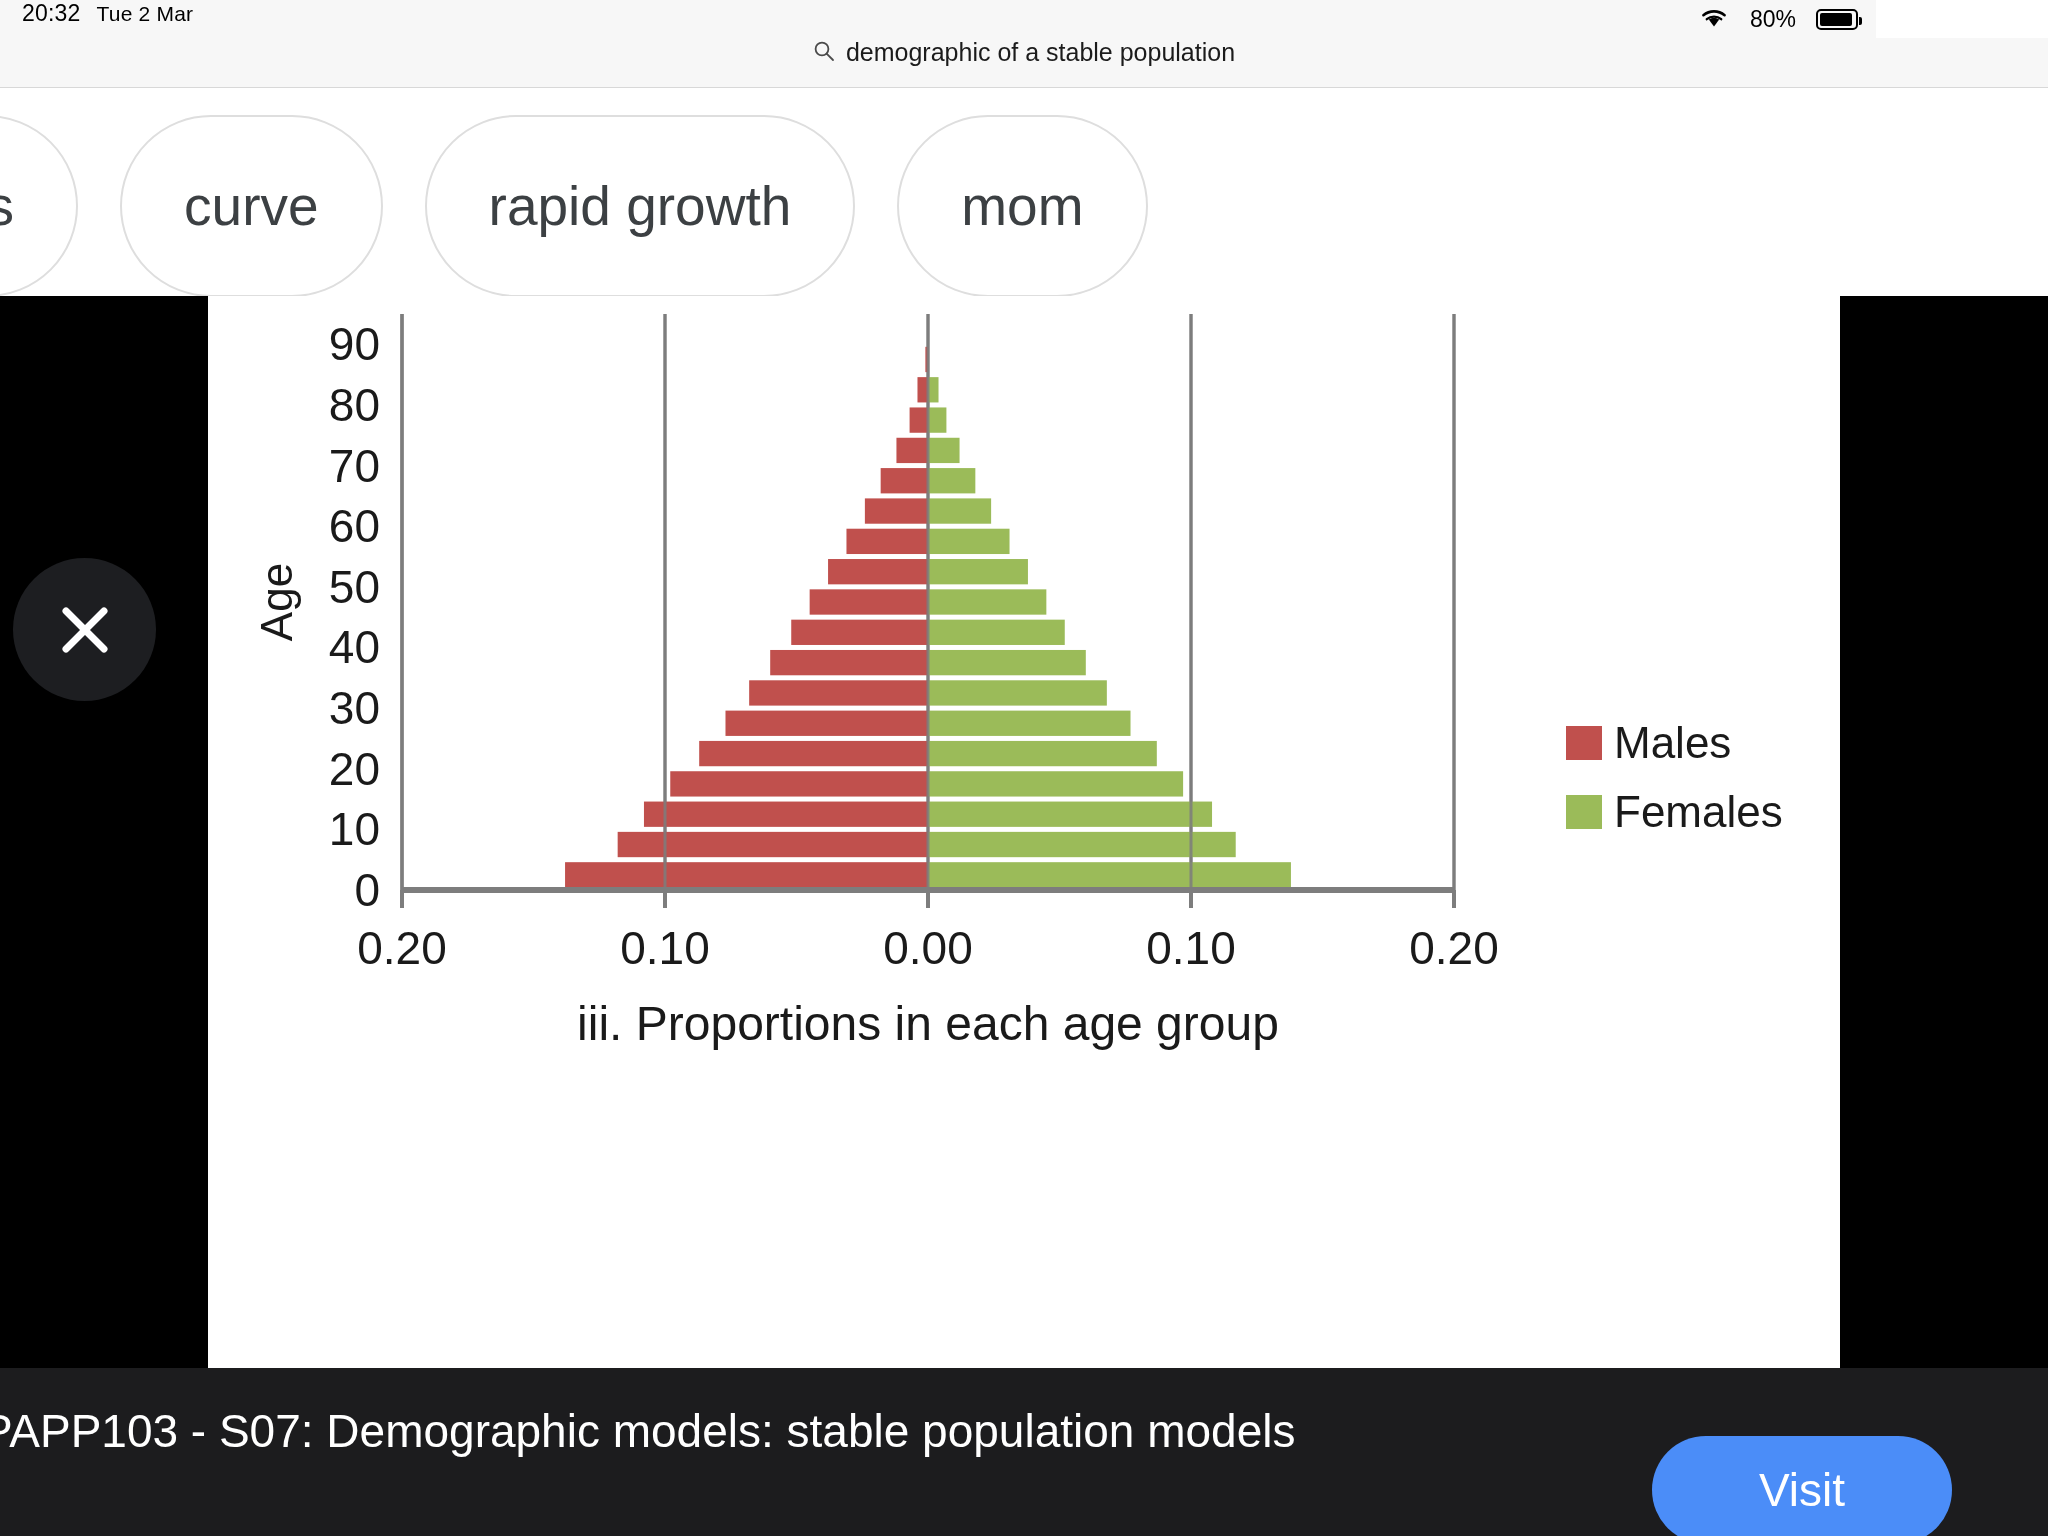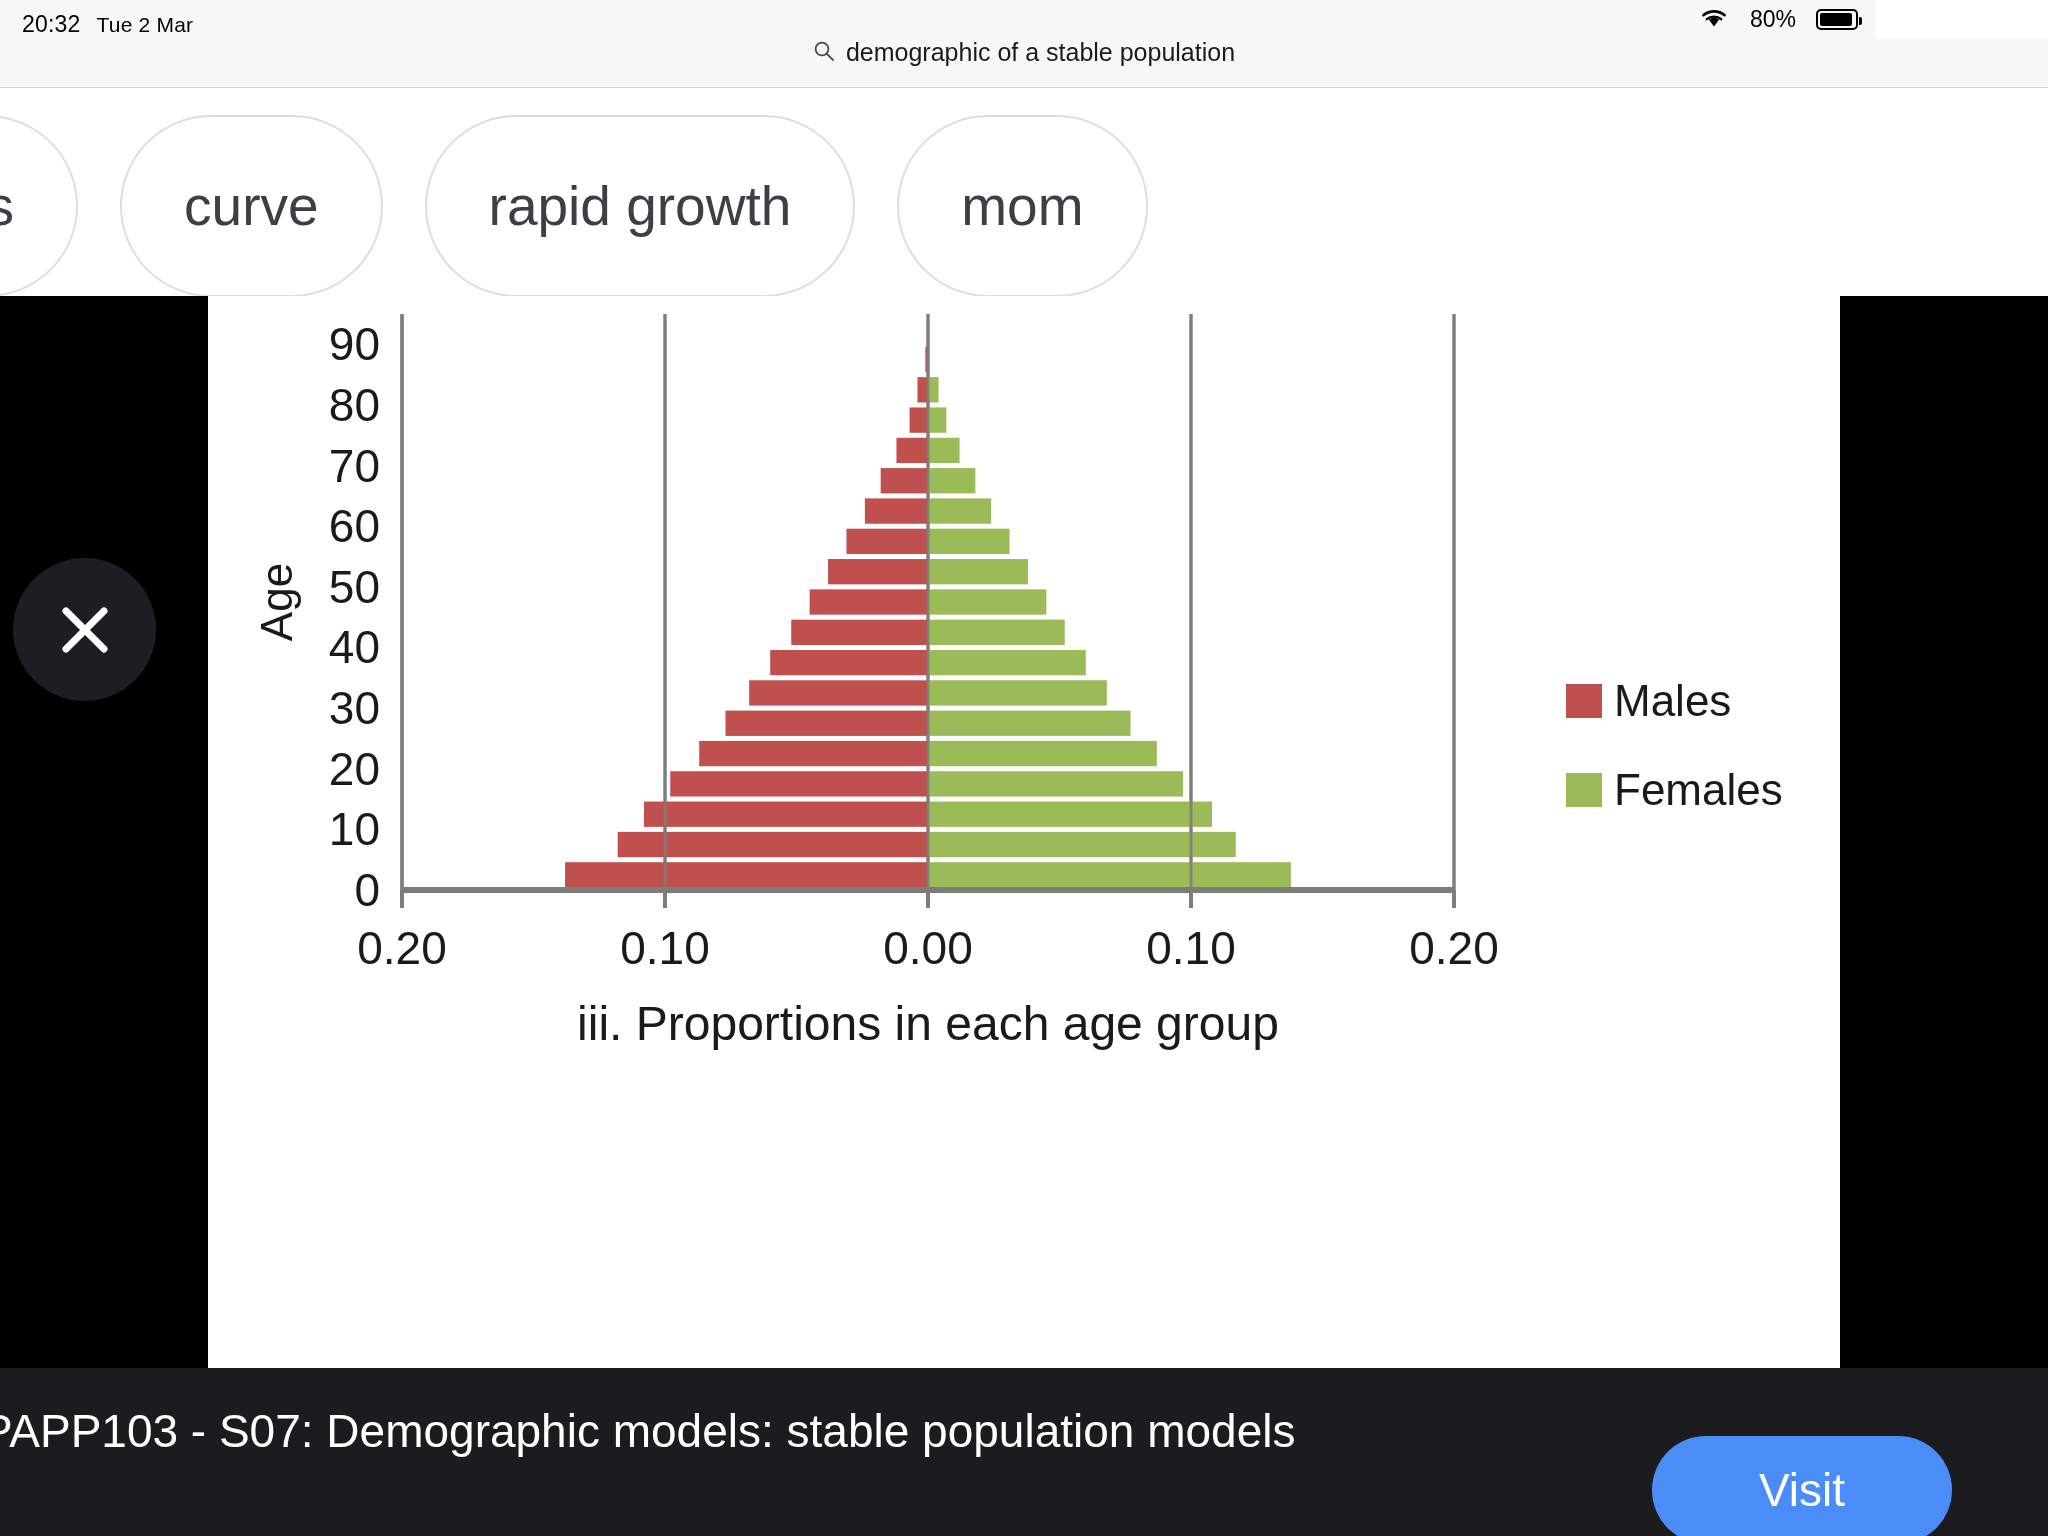--- a/index.html
+++ b/index.html
@@ -8,21 +8,21 @@
     font-family: "Liberation Sans", sans-serif;
     background: #ffffff;
     overflow: hidden;
   }
   #page { position: relative; width: 2048px; height: 1536px; background: #fff; }
 
   
   .statusbar {
     position: absolute; left: 0; top: 0; width: 1876px; height: 38px;
     background: #f7f7f7;
-    display: flex; align-items: flex-end;
+    display: flex; align-items: flex-start;
   }
   .sb-left { display: flex; align-items: baseline; gap: 16px; padding-left: 22px; }
   .sb-time { font-size: 23px; color: #000; font-weight: 400; letter-spacing: .2px; }
   .sb-date { font-size: 21px; color: #000; font-weight: 400; letter-spacing: .2px; }
   .sb-right {
     position: absolute; right: 18px; top: 0; height: 38px;
     display: flex; align-items: center; gap: 20px;
   }
   .sb-batt-pct { font-size: 23px; color: #000; }
   .wifi-icon { display: block; }
@@ -86,22 +86,22 @@
     width: 1632px; height: 1072px;
     background: #ffffff;
   }
   .plot {
     position: absolute; left: 0; top: 0; width: 1632px; height: 1072px;
   }
   .plot svg { display: block; }
 
   
   .legend {
-    position: absolute; left: 1358px; top: 380px;
-    display: flex; flex-direction: column; gap: 39px; justify-content: flex-end;
+    position: absolute; left: 1358px; top: 422px;
+    display: flex; flex-direction: column; gap: 19px; justify-content: flex-end;
   }
   .legend-row { display: flex; align-items: center; gap: 12px; }
   .legend-swatch { width: 36px; height: 34px; }
   .legend-label { font-size: 44px; color: #1a1a1a; }
 
   
   .bottombar {
     position: absolute; left: 0; top: 1368px; width: 2048px; height: 168px;
     background: #1c1c1e;
     display: flex; align-items: center;

